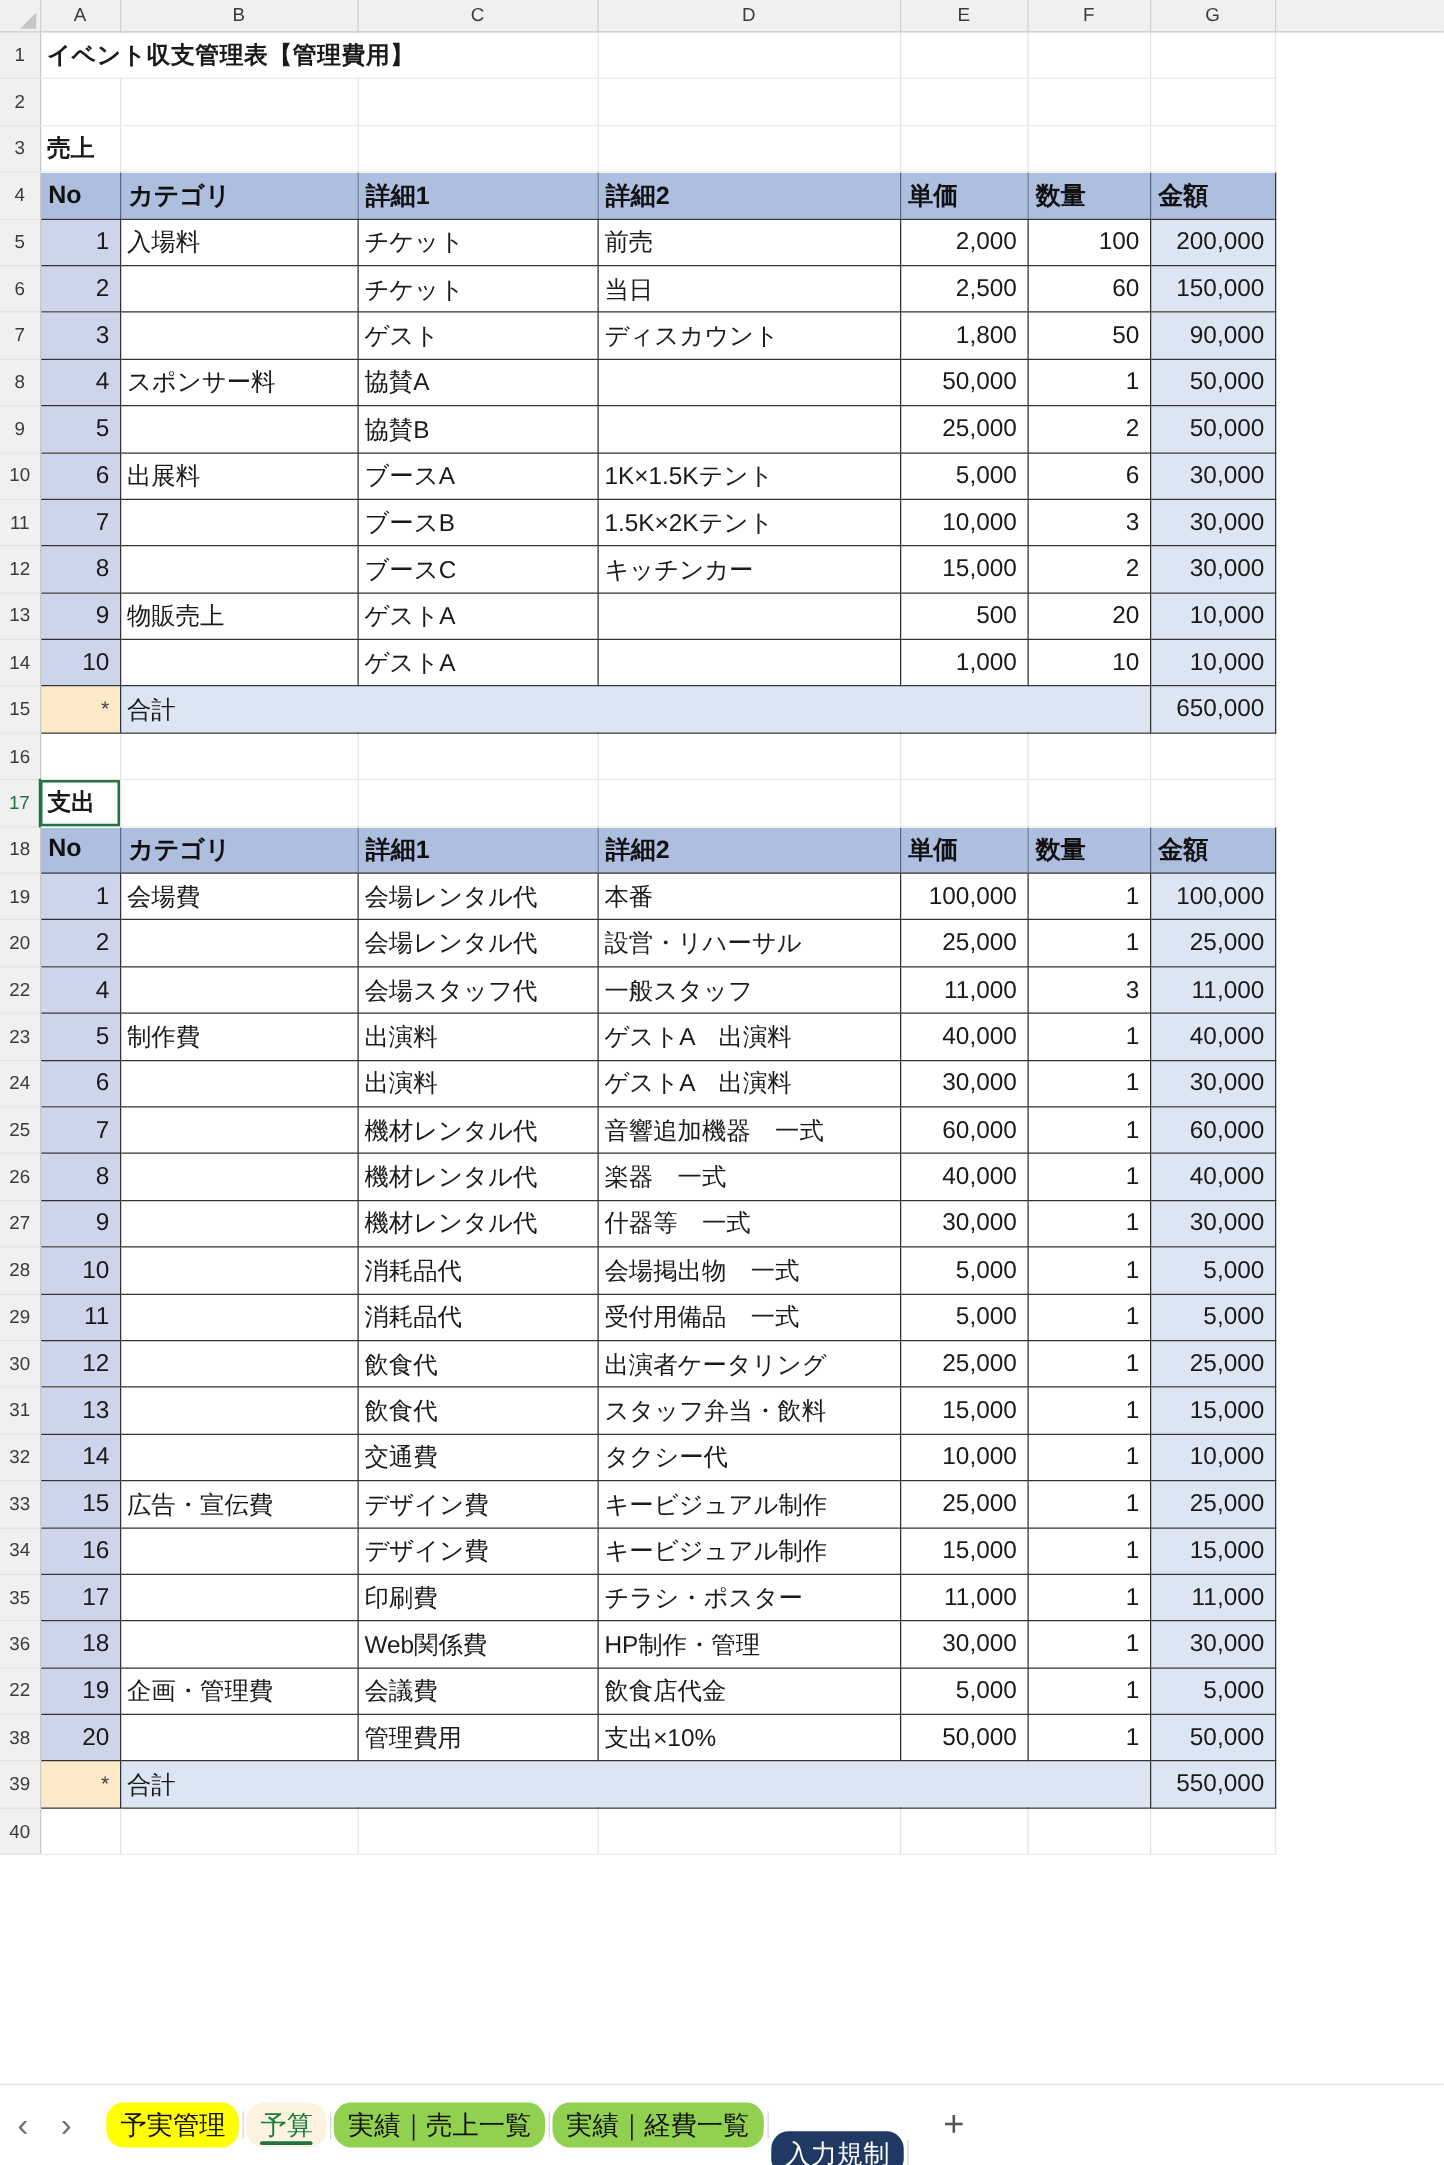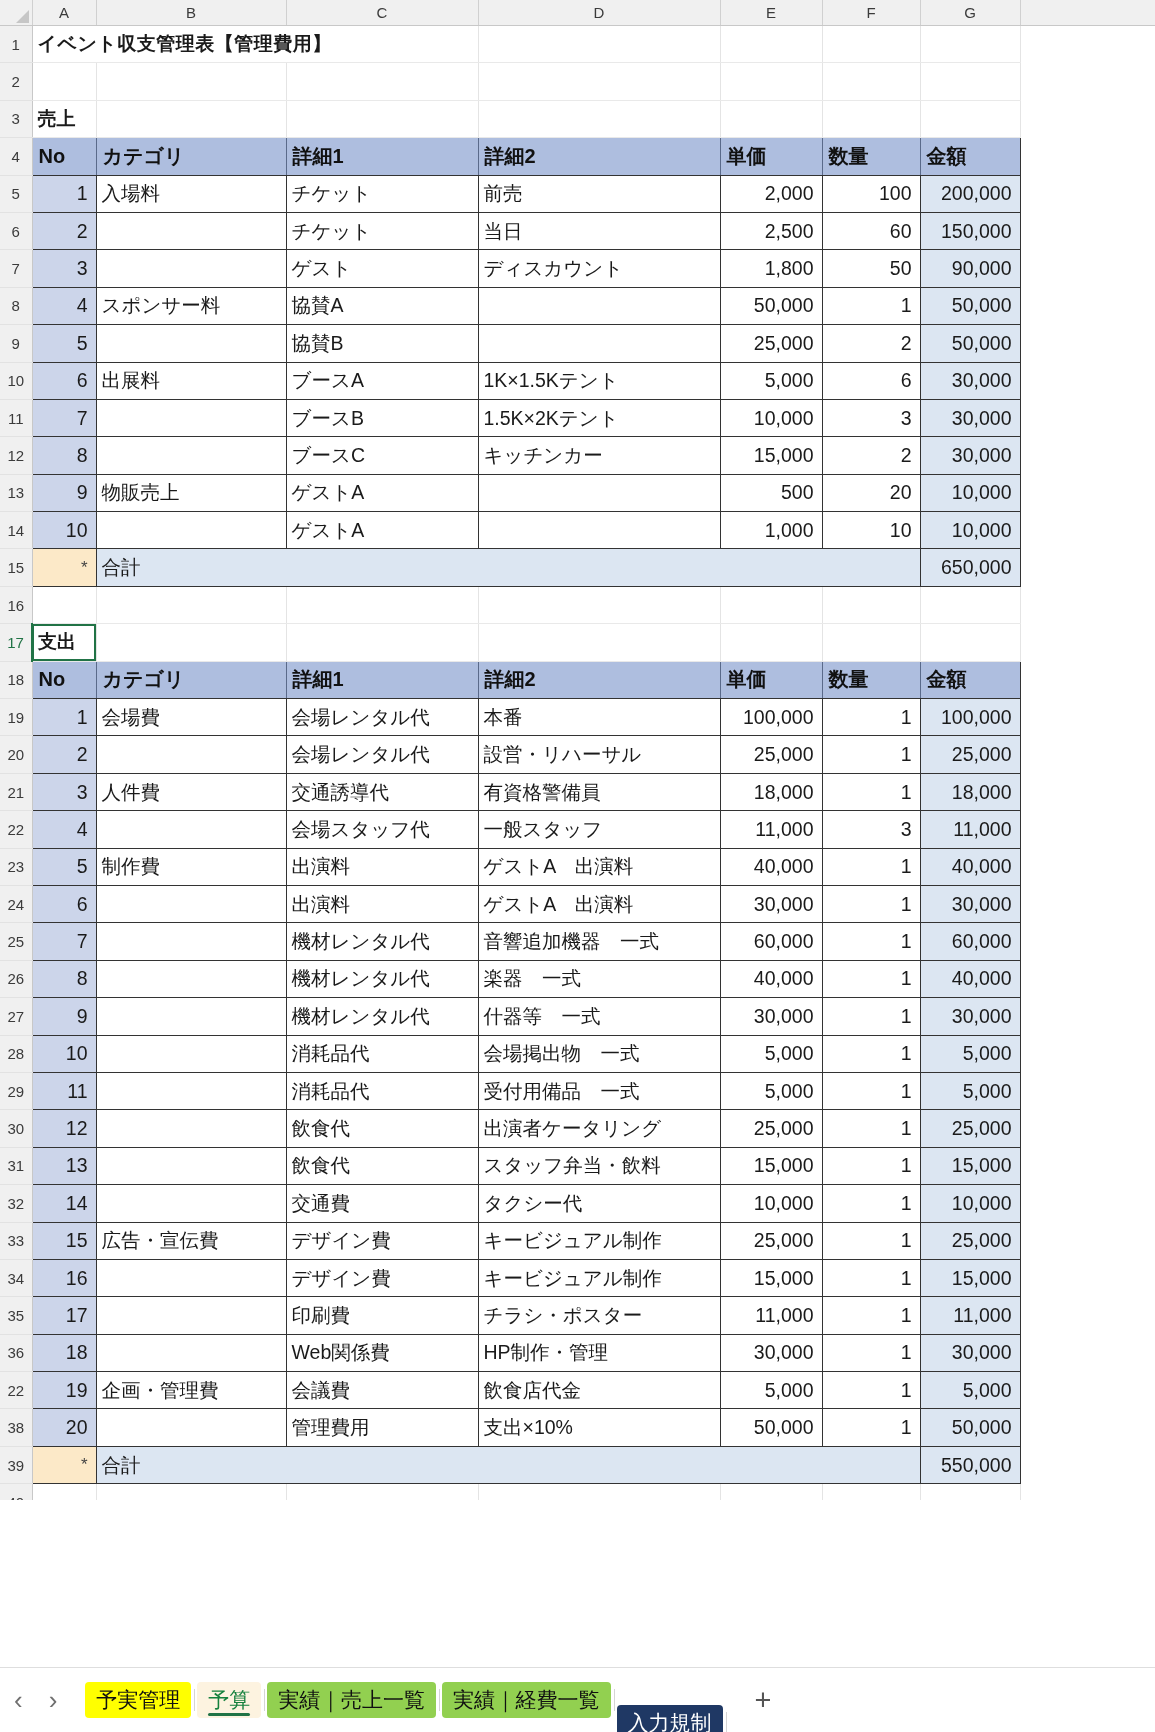--- a/index.html
+++ b/index.html
@@ -204,21 +204,21 @@
     cursor: pointer;
     color: #707070;
     user-select: none;
   }
   .tab {
     height: 36px;
     display: flex;
     align-items: center;
     padding: 0 11px;
     margin-right: 6px;
-    border-radius: 4px;
+    border-radius: 14px;
     font-size: 21px;
     color: #111;
     white-space: nowrap;
     cursor: pointer;
     position: relative;
     justify-content: center;
   }
   .tab.sep::after {
     content: "";
     position: absolute;
@@ -485,31 +485,20 @@
         </tr>
         <tr class="r">
           <td class="rowhdr">20</td>
           <td class="cell d first no">2</td>
           <td class="cell d"></td>
           <td class="cell d">会場レンタル代</td>
           <td class="cell d">設営・リハーサル</td>
           <td class="cell d r-align">25,000</td>
           <td class="cell d r-align">1</td>
           <td class="cell d last amt">25,000</td>
-          <td class="nogrid"></td>
-        </tr>
-        <tr class="r">
-          <td class="rowhdr">21</td>
-          <td class="cell d first no">3</td>
-          <td class="cell d">人件費</td>
-          <td class="cell d">交通誘導代</td>
-          <td class="cell d">有資格警備員</td>
-          <td class="cell d r-align">18,000</td>
-          <td class="cell d r-align">1</td>
-          <td class="cell d last amt">18,000</td>
           <td class="nogrid"></td>
         </tr>
         <tr class="r">
           <td class="rowhdr">22</td>
           <td class="cell d first no">4</td>
           <td class="cell d"></td>
           <td class="cell d">会場スタッフ代</td>
           <td class="cell d">一般スタッフ</td>
           <td class="cell d r-align">11,000</td>
           <td class="cell d r-align">3</td>

